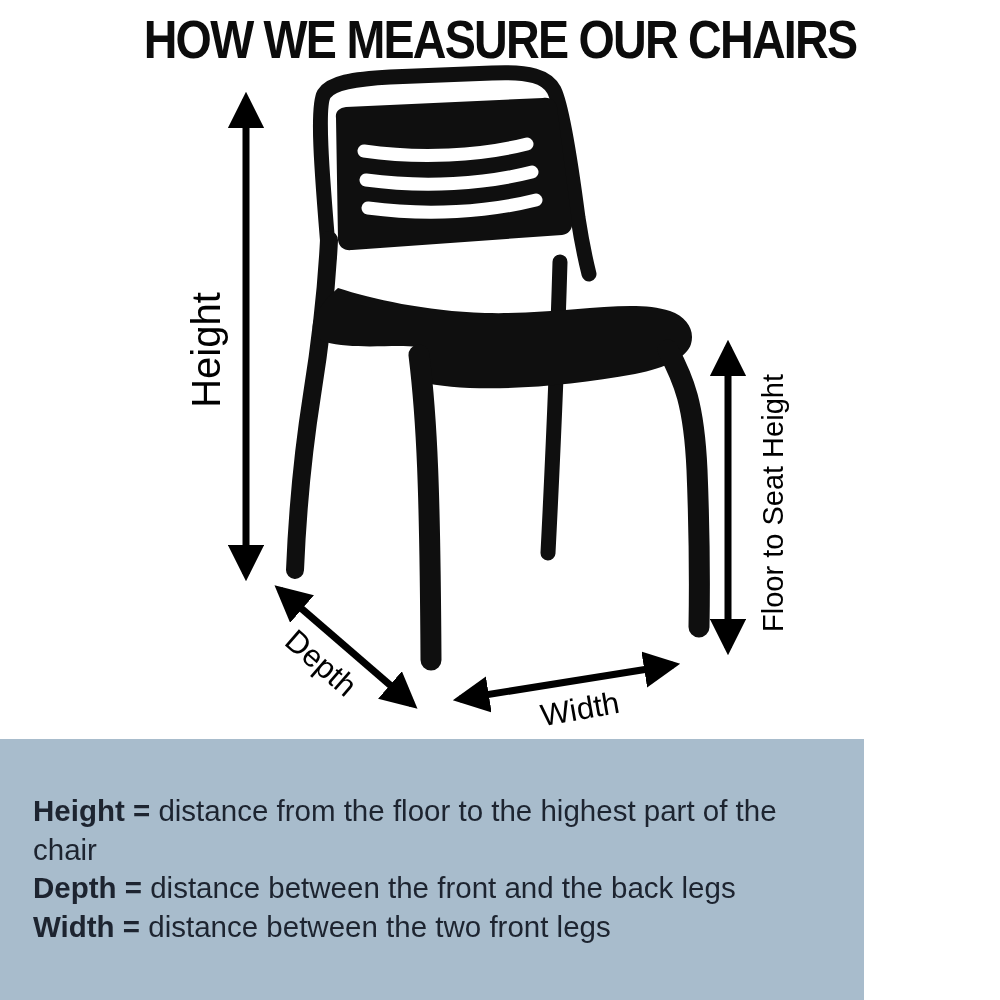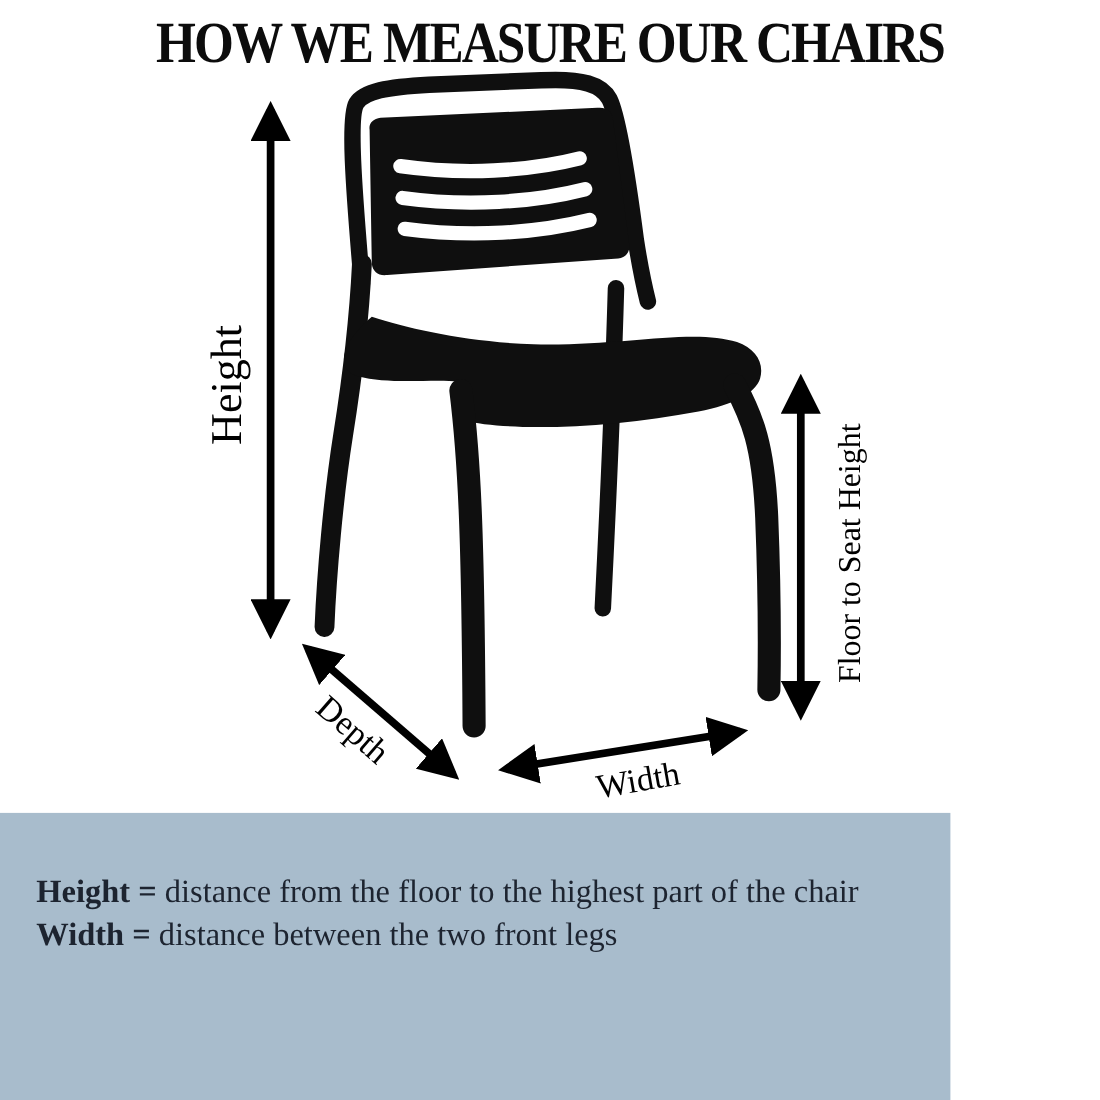--- a/index.html
+++ b/index.html
@@ -1,19 +1,19 @@
 <!DOCTYPE html>
 <html style="--background: #ffffff; --title-text: #0c0c0c; --chair: #0f0f0f; --arrows: #000000; --definitions-background: #a8bccc; --definitions-text: #1d2430;"><head>
 <meta charset="utf-8">
 <style>
   html,body { margin:0; padding:0; background:#fff; }
   .canvas {
     position:relative; width:1000px; height:1000px; overflow:hidden;
     background:var(--background,#fff);
-    font-family:Liberation Serif, serif;
+    font-family:Liberation Sans, sans-serif;
   }
 
   
   .title {
     position:absolute; top:9px; left:0; width:1000px;
     text-align:center;
     font-size:53px; font-weight:700; letter-spacing:-2px;
     color:var(--title-text,#0c0c0c);
     transform:scaleX(0.88); transform-origin:center top;
     white-space:nowrap;
@@ -109,18 +109,22 @@
   <div class="mlabel mlabel-floor-to-seat">Floor to Seat Height</div>
   <div class="mlabel mlabel-depth">Depth</div>
   <div class="mlabel mlabel-width">Width</div>
 
   <div class="defs-panel">
     <div class="def-row">
       <span class="def-term">Height =</span>
       <span>distance from the floor to the highest part of the chair</span>
     </div>
     <div class="def-row">
+      <span class="def-term">Depth =</span>
+      <span>distance between the front and the back legs</span>
+    </div>
+    <div class="def-row">
       <span class="def-term">Width =</span>
       <span>distance between the two front legs</span>
     </div>
   </div>
 
 </div>
 
 </body></html>

